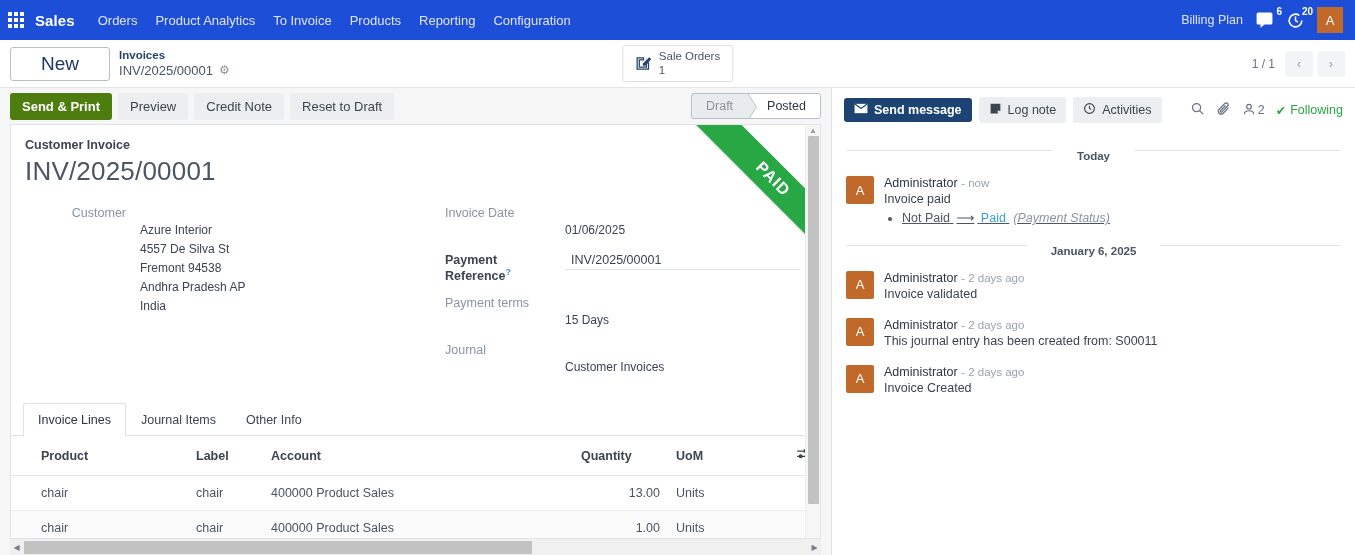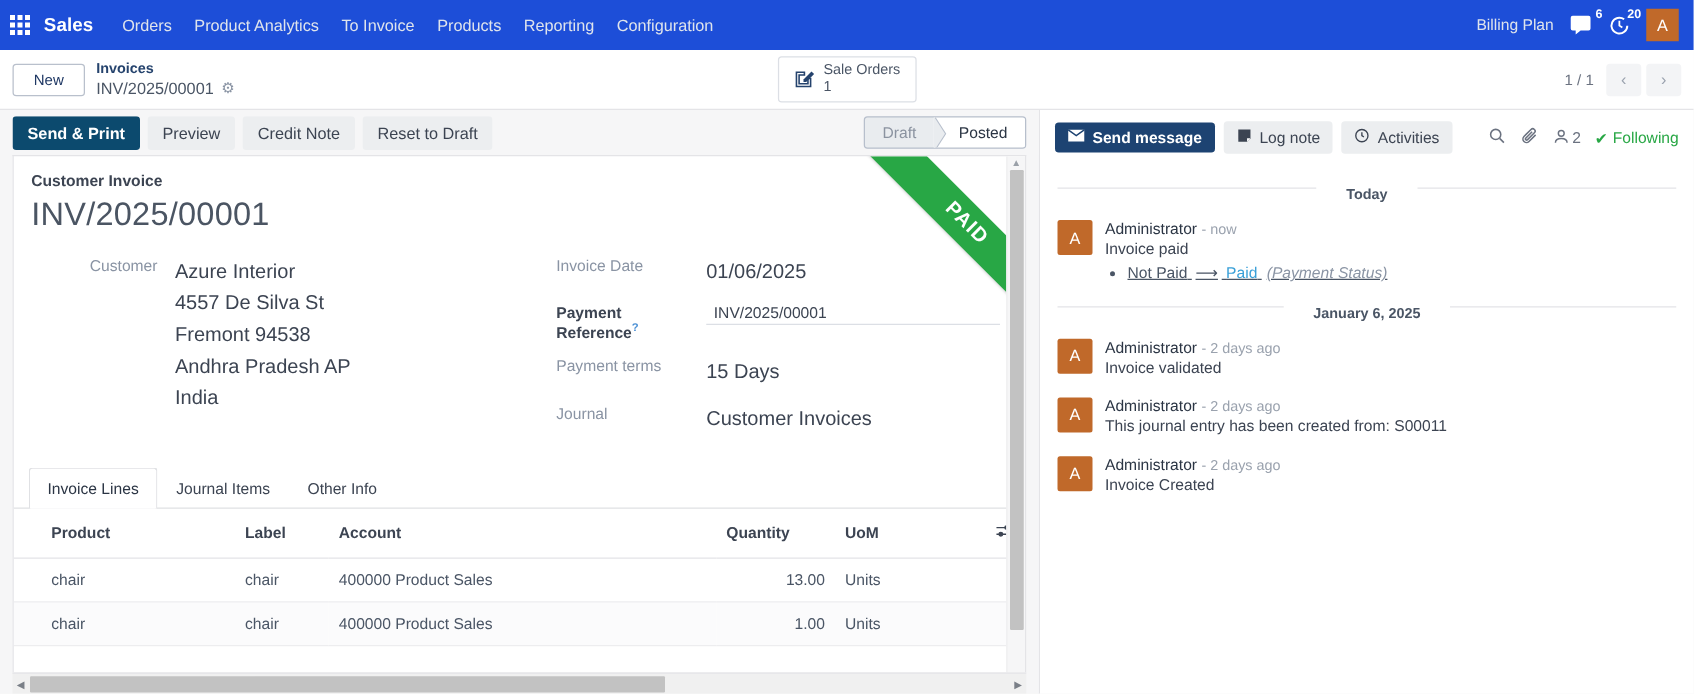--- a/index.html
+++ b/index.html
@@ -76,22 +76,22 @@
     border-bottom:1px solid #e4e4e7;
     display:flex;
     align-items:center;
     padding:0 10px;
     position:relative;
   }
   .btn-new {
     border:1px solid #b9c0cc;
     background:#ffffff;
     color:#1f3864;
-    font-size:12px;
-    padding:5px 16px;
+    font-size:19px;
+    padding:5px 30px;
     border-radius:3px;
     cursor:pointer;
     margin-right:9px;
     font-family:"Liberation Sans", sans-serif;
   }
   .breadcrumb { line-height:1.25; }
   .bc-parent { font-size:11.5px; color:#25436d; font-weight:bold; cursor:pointer; }
   .bc-current { font-size:13px; color:#4a5565; display:flex; align-items:center; gap:6px; }
   .gear-icon { color:#8a94a4; font-size:12px; cursor:pointer; }
 
@@ -162,21 +162,21 @@
   .btn {
     font-size:13px;
     border-radius:3px;
     padding:5px 11px;
     cursor:pointer;
     border:1px solid transparent;
     font-family:"Liberation Sans", sans-serif;
     margin-right:6px;
     white-space:nowrap;
   }
-  .btn-primary { background:#0c4a6e; color:#ffffff; font-weight:bold; }
+  .btn-primary { background:#4d7c0f; color:#ffffff; font-weight:bold; }
   .btn-secondary { background:#eceef0; color:#3c4452; }
 
   .statusbar {
     margin-left:auto;
     display:flex;
     border:1px solid #b7bfcc;
     border-radius:3px;
     overflow:hidden;
     background:#e9ecef;
     height:26px;
@@ -267,21 +267,21 @@
     width:115px;
     text-align:right;
     font-size:12.5px;
     color:#8a94a4;
     padding-right:14px;
     padding-top:1px;
     flex:none;
   }
   .field-label.bold { color:#3c4452; font-weight:bold; }
   .field-label .qmark { color:#4a8fd4; font-size:9px; vertical-align:super; }
-  .field-value { font-size:16px; color:#3c4452; line-height:1.58; }
+  .field-value { font-size:12px; color:#3c4452; line-height:1.58;margin-top:16px; }
   .field-input {
     font-size:12.5px;
     color:#3c4452;
     border-bottom:1px solid #dcdfe5;
     padding:1px 6px 2px 6px;
     min-width:235px;
   }
   .col-right .field-label { width:120px; text-align:left; padding-right:10px; }
 
   

